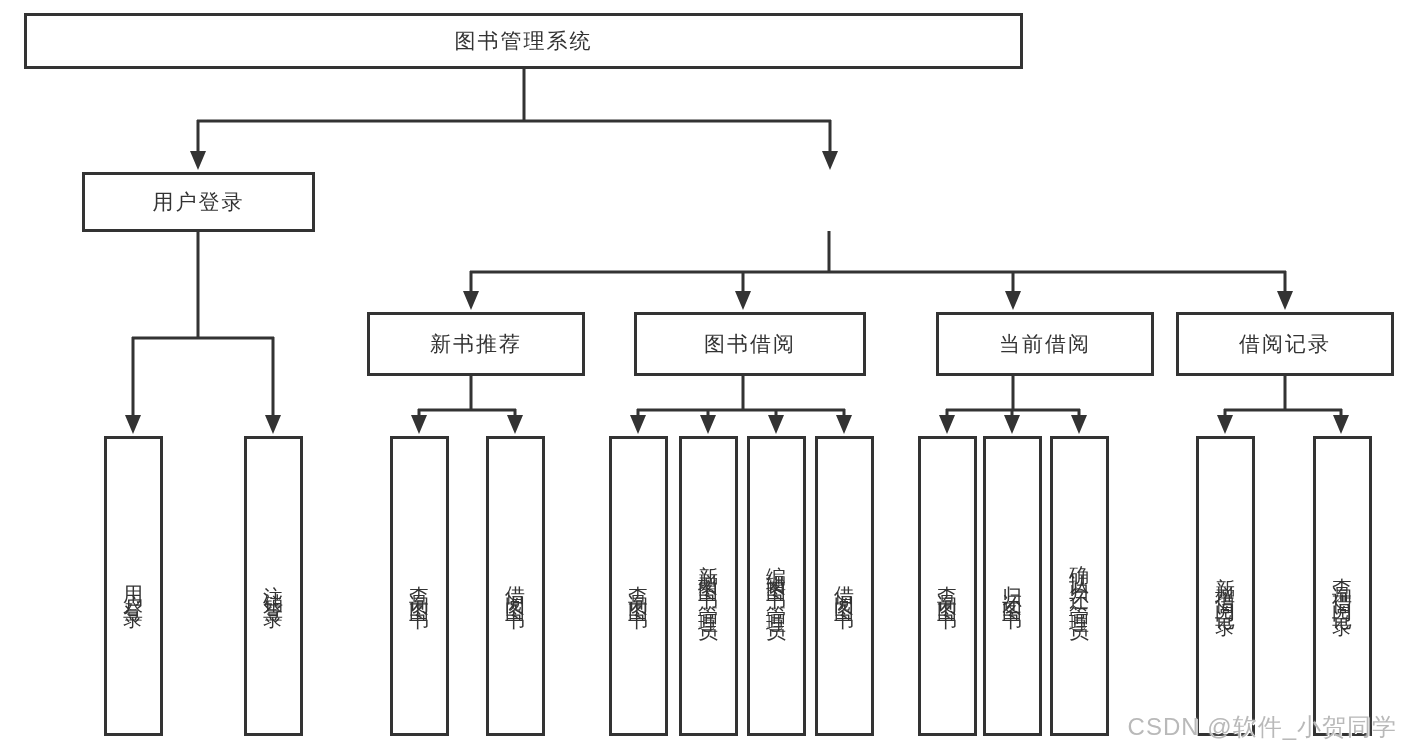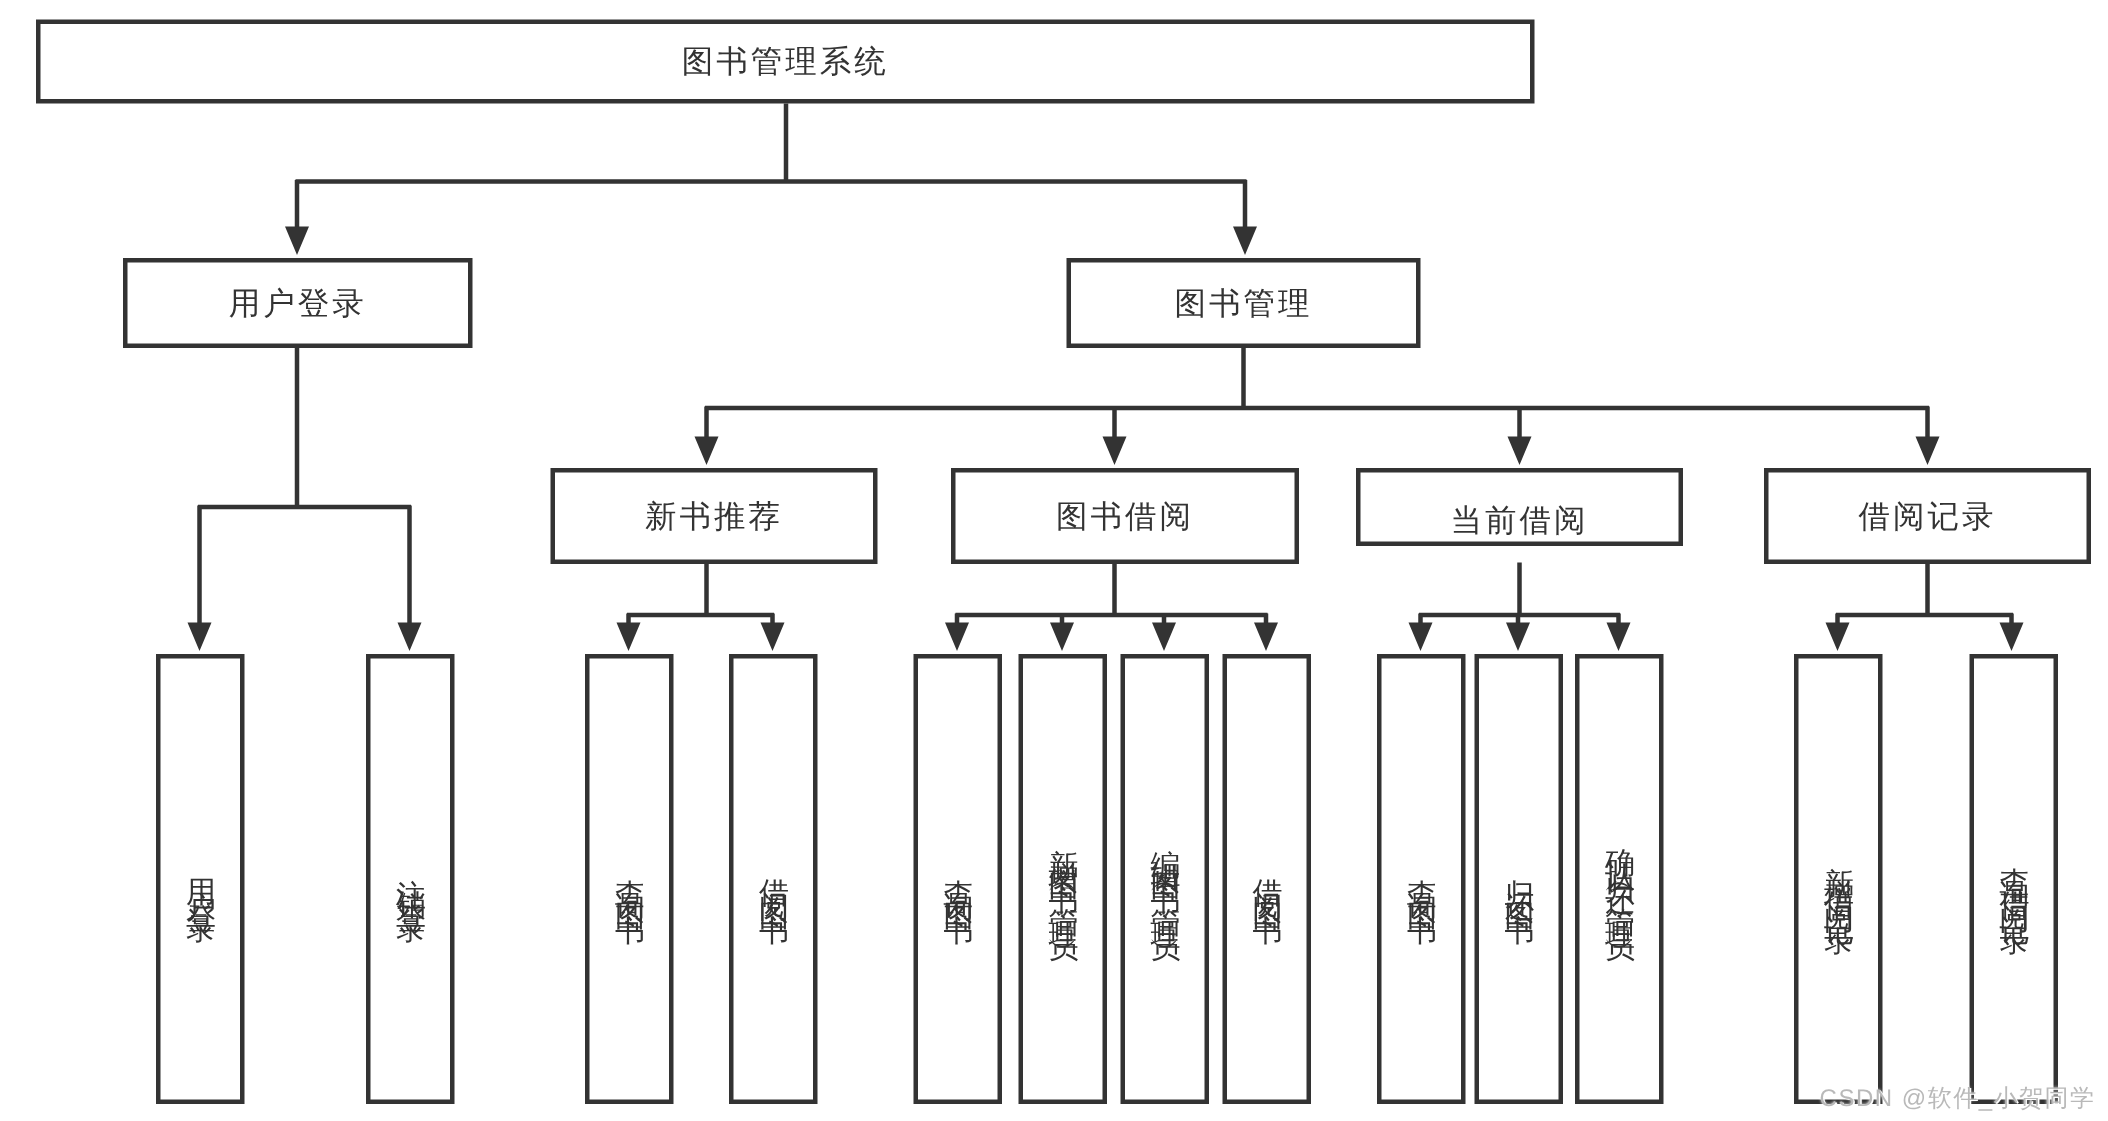--- a/index.html
+++ b/index.html
@@ -49,21 +49,21 @@
     font-size: 20px;
     letter-spacing: 8px;
     line-height: 1;
     color: #333333;
     white-space: nowrap;
   }
   .watermark {
     position: absolute;
     right: 8px;
     bottom: 4px;
-    font-size: 16px;
+    font-size: 24px;
     letter-spacing: 1px;
     color: #b9b9b9;
     text-shadow: 0 0 2px #ffffff, 1px 1px 0 #ffffff;
     z-index: 3;
   }
 </style>
 </head>
 <body>
 
 <div class="canvas">
@@ -125,31 +125,28 @@
       M1333,415 L1349,415 L1341,434 Z"></path>
   </svg>
 
   <div class="node" style="left:24px; top:13px; width:999px; height:56px;">
     <span>图书管理系统</span>
   </div>
 
   <div class="node" style="left:82px; top:172px; width:233px; height:60px;">
     <span>用户登录</span>
   </div>
-  <div class="node" style="left:711px; top:172px; width:236px; height:60px;">
-    <span>图书管理</span>
-  </div>
 
   <div class="node" style="left:367px; top:312px; width:218px; height:64px;">
     <span>新书推荐</span>
   </div>
   <div class="node" style="left:634px; top:312px; width:232px; height:64px;">
     <span>图书借阅</span>
   </div>
-  <div class="node" style="left:904px; top:312px; width:218px; height:52px;align-items:flex-end;">
+  <div class="node" style="left:936px; top:312px; width:218px; height:64px;">
     <span>当前借阅</span>
   </div>
   <div class="node" style="left:1176px; top:312px; width:218px; height:64px;">
     <span>借阅记录</span>
   </div>
 
   <div class="leaf" style="left:104px;">
     <span>用户登录</span>
   </div>
   <div class="leaf" style="left:244px;">

